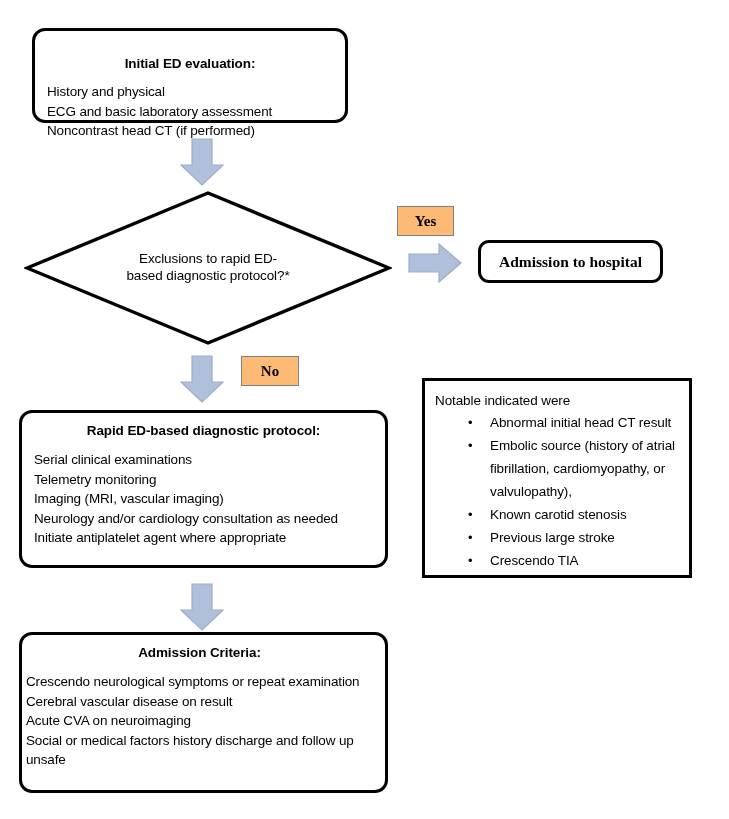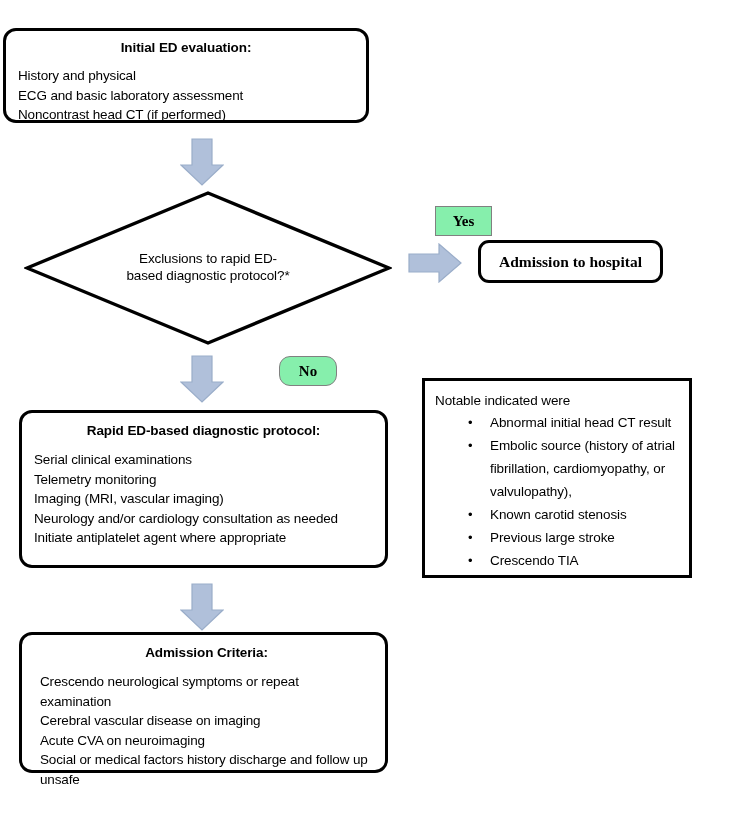--- a/index.html
+++ b/index.html
@@ -57,28 +57,27 @@
     font-size: 13.5px;
     line-height: 17px;
     letter-spacing: -0.1px;
   }
 
   
   .branch-label {
     position: absolute;
     box-sizing: border-box;
     border: 1px solid #808080;
-    background: #86efac;
+    background: #fdba74;
     font-family: "Liberation Serif", serif;
     font-weight: bold;
     font-size: 15px;
     display: flex;
     align-items: center;
     justify-content: center;
-    margin-left: 38px;
   }
 
   
   .terminal-box {
     position: absolute;
     box-sizing: border-box;
     border: 3.5px solid #000000;
     border-radius: 11px;
     background: #ffffff;
     font-family: "Liberation Serif", serif;
@@ -123,21 +122,21 @@
 
   
   .arrow { position: absolute; }
   .arrow svg { display: block; }
 </style>
 </head>
 <body>
 
 <div id="canvas">
 
-  <div class="proc-box" style="left:3px; top:28px; width:366px; height:95px; padding:9px 12px 0 12px;">
+  <div class="proc-box" style="left:32px; top:28px; width:316px; height:95px; padding:25px 12px 0 12px;">
     <div class="box-title">Initial ED evaluation:</div>
     <div class="box-lines" style="margin-top:10px;">
       <div>History and physical</div>
       <div>ECG and basic laboratory assessment</div>
       <div>Noncontrast head CT (if performed)</div>
     </div>
   </div>
 
   <div class="arrow" style="left:180px; top:138px; width:44px; height:48px;">
     <svg width="44" height="48" viewBox="0 0 44 48">
@@ -168,21 +167,21 @@
   <div class="terminal-box" style="left:478px; top:240px; width:185px; height:43px;">
     <span>Admission to hospital</span>
   </div>
 
   <div class="arrow" style="left:180px; top:355px; width:44px; height:48px;">
     <svg width="44" height="48" viewBox="0 0 44 48">
       <polygon points="12,1 32,1 32,27 43,27 22,47 1,27 12,27" fill="#b0c0da" stroke="#9aadc9" stroke-width="1.2"></polygon>
     </svg>
   </div>
 
-  <div class="branch-label" style="left:241px; top:356px; width:58px; height:30px;border-radius:11px;">
+  <div class="branch-label" style="left:241px; top:356px; width:58px; height:30px;">
     <span>No</span>
   </div>
 
   <div class="proc-box" style="left:19px; top:410px; width:369px; height:158px; padding:10px 12px 0 12px;">
     <div class="box-title">Rapid ED-based diagnostic protocol:</div>
     <div class="box-lines" style="margin-top:11px;">
       <div>Serial clinical examinations</div>
       <div>Telemetry monitoring</div>
       <div>Imaging (MRI, vascular imaging)</div>
       <div>Neurology and/or cardiology consultation as needed</div>
@@ -215,23 +214,23 @@
       </li>
     </ul>
   </div>
 
   <div class="arrow" style="left:180px; top:583px; width:44px; height:48px;">
     <svg width="44" height="48" viewBox="0 0 44 48">
       <polygon points="12,1 32,1 32,27 43,27 22,47 1,27 12,27" fill="#b0c0da" stroke="#9aadc9" stroke-width="1.2"></polygon>
     </svg>
   </div>
 
-  <div class="proc-box" style="left:19px; top:632px; width:369px; height:141px; padding:10px 12px 0 18px;">
+  <div class="proc-box" style="left:19px; top:632px; width:369px; height:161px; padding:10px 12px 0 4px;">
     <div class="box-title">Admission Criteria:</div>
     <div class="box-lines" style="margin-top:11px;">
       <div>Crescendo neurological symptoms or repeat examination</div>
-      <div>Cerebral vascular disease on imaging</div>
+      <div>Cerebral vascular disease on result</div>
       <div>Acute CVA on neuroimaging</div>
       <div>Social or medical factors history discharge and follow up unsafe</div>
     </div>
   </div>
 
 </div>
 
 </body></html>

